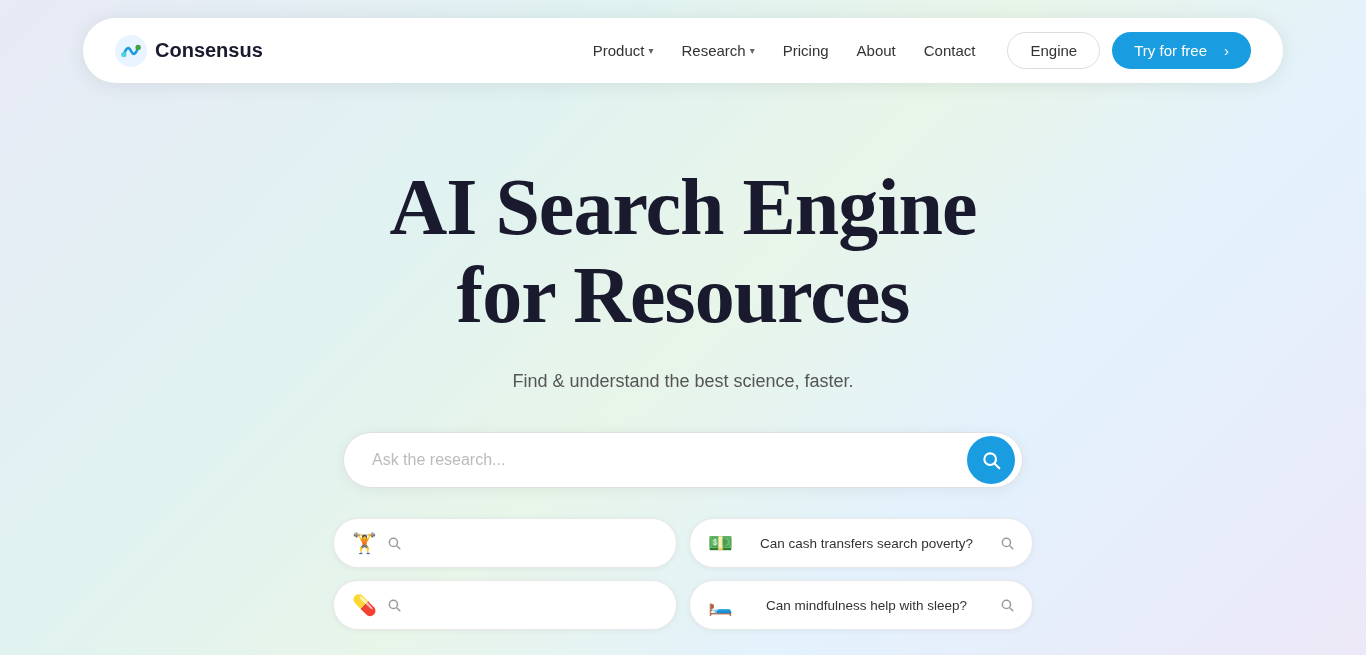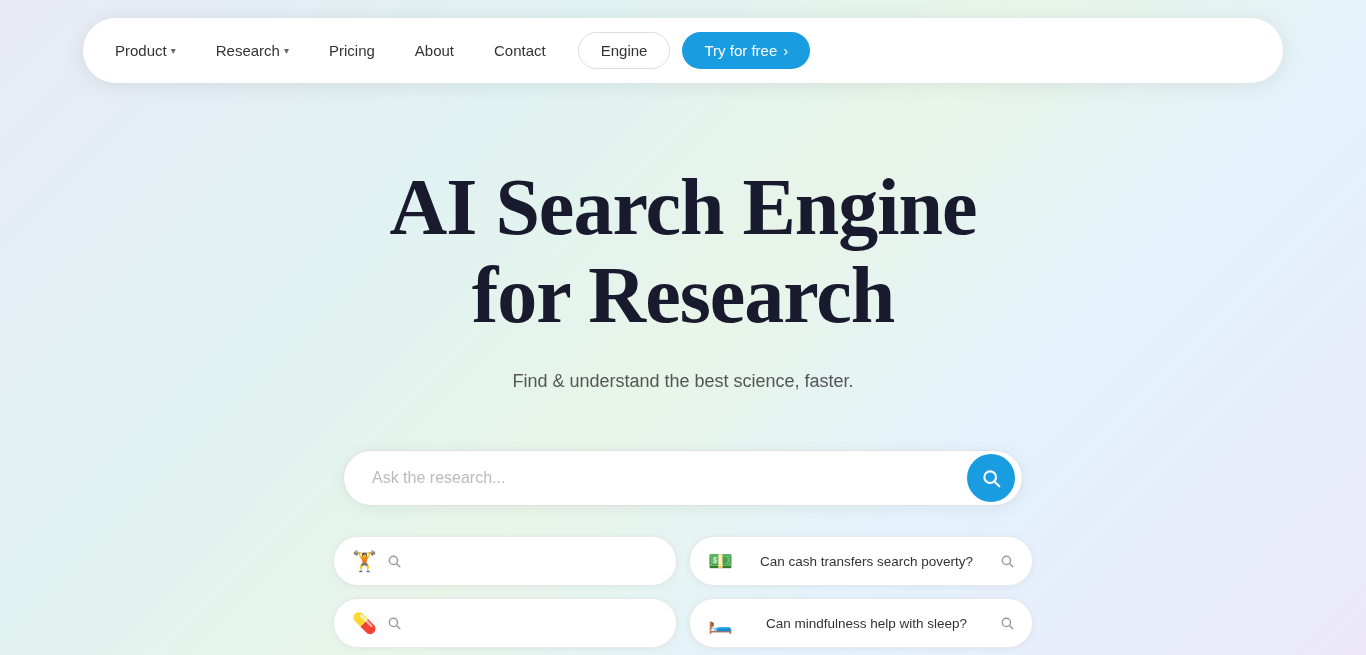--- a/index.html
+++ b/index.html
@@ -43,21 +43,21 @@
 
     .logo-text {
       font-size: 20px;
       font-weight: 600;
       color: #1a1a2e;
     }
 
     .nav-links {
       display: flex;
       align-items: center;
-      gap: 40px;
+      gap: 28px;
       margin-right: 32px;
     }
 
     .nav-link {
       font-size: 15px;
       color: #333;
       text-decoration: none;
       display: flex;
       align-items: center;
       gap: 4px;
@@ -90,21 +90,21 @@
       background: #1a9de0;
       border: none;
       border-radius: 50px;
       padding: 10px 22px;
       font-size: 15px;
       font-weight: 500;
       color: white;
       cursor: pointer;
       display: flex;
       align-items: center;
-      gap: 6px;
+      gap: 17px;
     }
 
     
     .hero {
       text-align: center;
       padding: 80px 20px 40px;
     }
 
     .hero-title {
       font-size: 80px;
@@ -112,21 +112,21 @@
       color: #1a1a2e;
       line-height: 1.1;
       font-family: Georgia, 'Times New Roman', serif;
       margin-bottom: 32px;
       letter-spacing: -1px;
     }
 
     .hero-subtitle {
       font-size: 18px;
       color: #555;
-      margin-bottom: 58px;
+      margin-bottom: 40px;
     }
 
     
     .search-container {
       max-width: 680px;
       margin: 0 auto 30px;
       position: relative;
       text-decoration: underline;
     }
 
@@ -210,20 +210,29 @@
       color: #aaa;
       cursor: pointer;
     }
   </style>
 </head>
 <body>
 
 <div class="nav-wrapper">
   <nav>
 
+    <div class="logo-area">
+      <svg class="logo-icon" viewBox="0 0 36 36" fill="none" xmlns="http://www.w3.org/2000/svg">
+        <circle cx="18" cy="18" r="18" fill="#e8f4ff"></circle>
+        <path d="M10 22 Q14 10 18 18 Q22 26 26 14" stroke="#1a9de0" stroke-width="3" fill="none" stroke-linecap="round"></path>
+        <circle cx="10" cy="22" r="3" fill="#4dd0e1"></circle>
+        <circle cx="26" cy="14" r="3" fill="#43a047"></circle>
+      </svg>
+      <span class="logo-text">Consensus</span>
+    </div>
 
     <div class="nav-links">
       <a class="nav-link">
         <span>Product</span>
         <span class="chevron">▾</span>
       </a>
       <a class="nav-link">
         <span>Research</span>
         <span class="chevron">▾</span>
       </a>
@@ -244,21 +253,21 @@
         <span>Try for free</span>
         <span>›</span>
       </button>
     </div>
   </nav>
 </div>
 
 <div class="hero">
   <h1 class="hero-title">
     <span>AI Search Engine</span><br>
-    <span>for Research</span>
+    <span>for Resources</span>
   </h1>
   <p class="hero-subtitle">Find &amp; understand the best science, faster.</p>
 
   <div class="search-container">
     <input class="search-bar" type="text" placeholder="Ask the research..." style="">
     <button class="search-btn">
       <svg width="20" height="20" viewBox="0 0 24 24" fill="none" stroke="white" stroke-width="2.5" stroke-linecap="round" stroke-linejoin="round">
         <circle cx="11" cy="11" r="7"></circle>
         <line x1="17" y1="17" x2="22" y2="22"></line>
       </svg>

